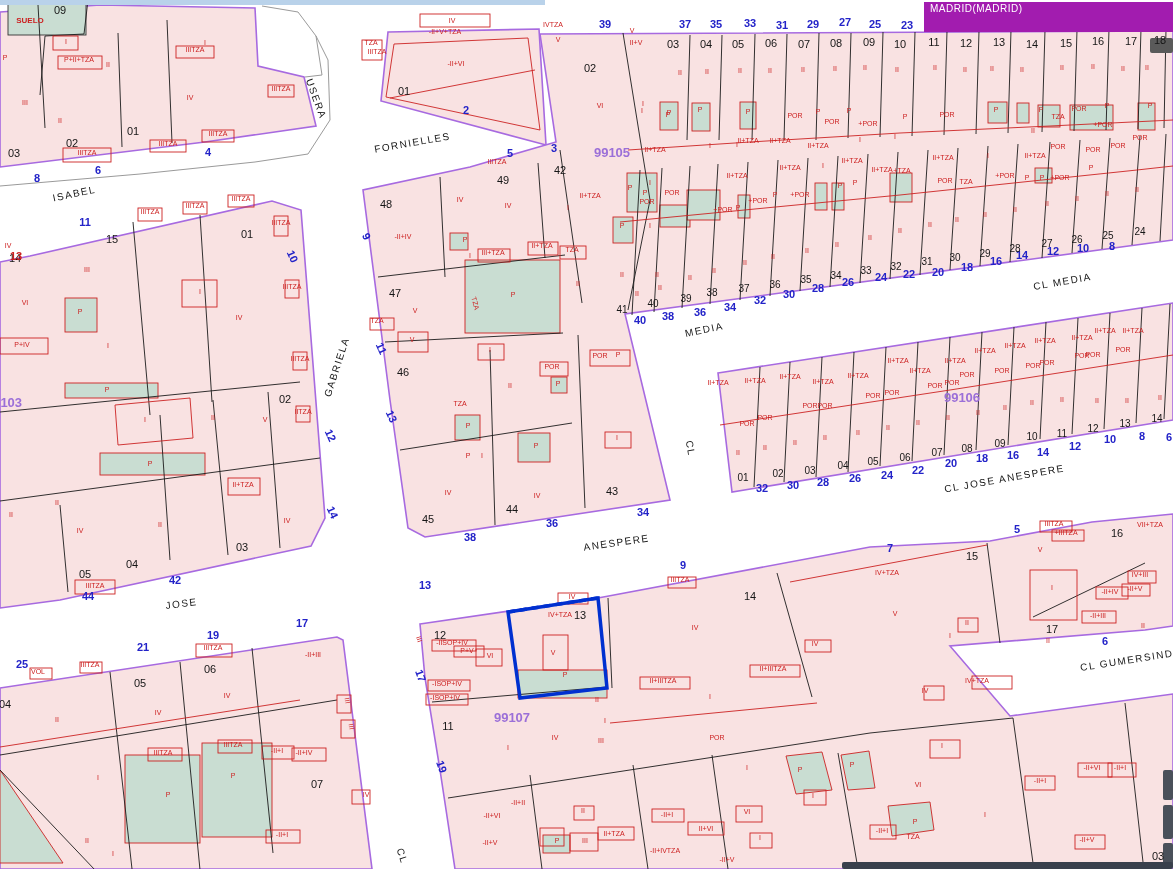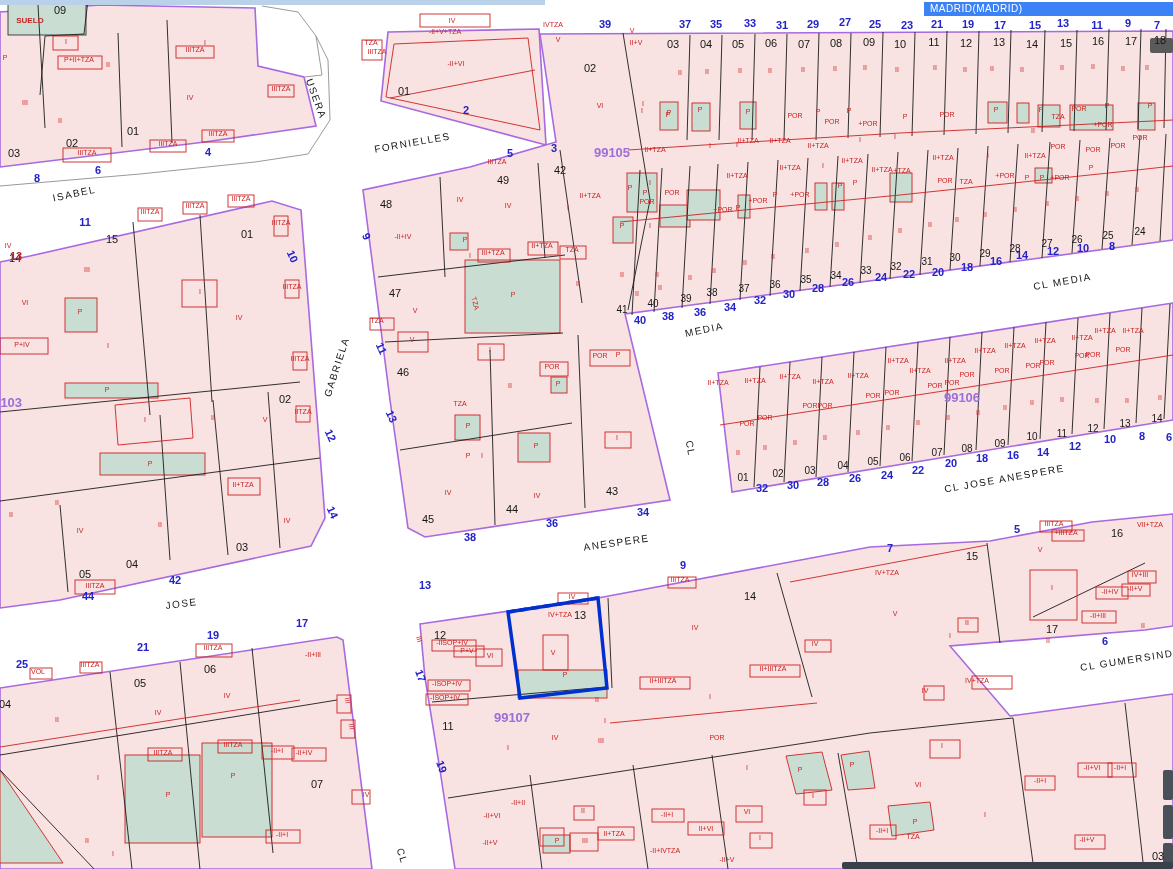--- a/index.html
+++ b/index.html
@@ -16,21 +16,21 @@
   .sel{fill:none;stroke:#0030d0;stroke-width:3.5;}
   .seld{fill:none;stroke:#0030d0;stroke-width:3.5;stroke-dasharray:7 5;}
   text{text-anchor:middle;}
   .tk{fill:#161616;}
   .tr{fill:#cc2020;}
   .trb{fill:#cc2020;font-weight:bold;}
   .tb{fill:#2323c8;font-weight:bold;}
   .tv{fill:#9b6fd8;font-weight:bold;}
   .ts{fill:#161616;letter-spacing:1.5px;}
   #topstrip{position:absolute;left:0;top:0;width:545px;height:5px;background:#b9d2ea;}
-  #titlebar{position:absolute;left:924px;top:2px;width:249px;height:14px;background:#3b82f6;
+  #titlebar{position:absolute;left:924px;top:2px;width:249px;height:30px;background:#a21caf;
     color:#fff;font-size:10px;line-height:14px;padding-left:6px;box-sizing:border-box;
     letter-spacing:0.5px;}
 </style>
 </head>
 <body>
 
 <div id="stage">
   <svg id="map" width="1173" height="869" viewBox="0 0 1173 869">
       <polygon points="0,12 100,5 255,8 258,66 304,77 316,126 205,142 0,167" class="blk"></polygon>
       <polygon points="388,32 539,29 546,145 381,101" class="blk"></polygon>

